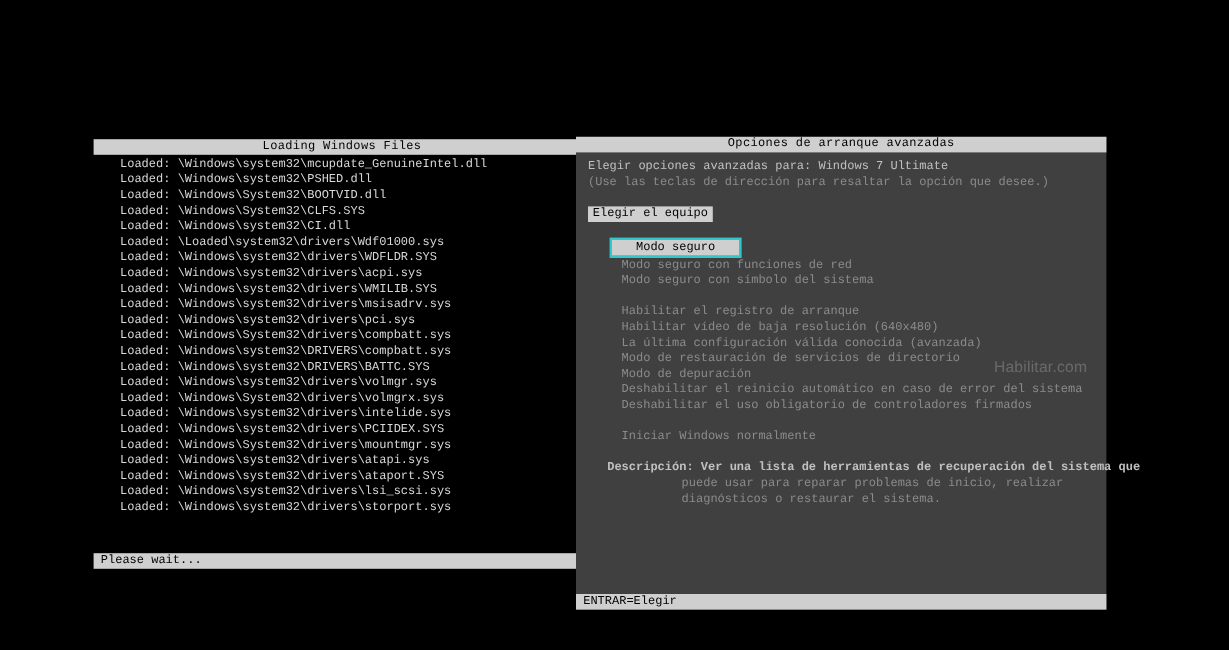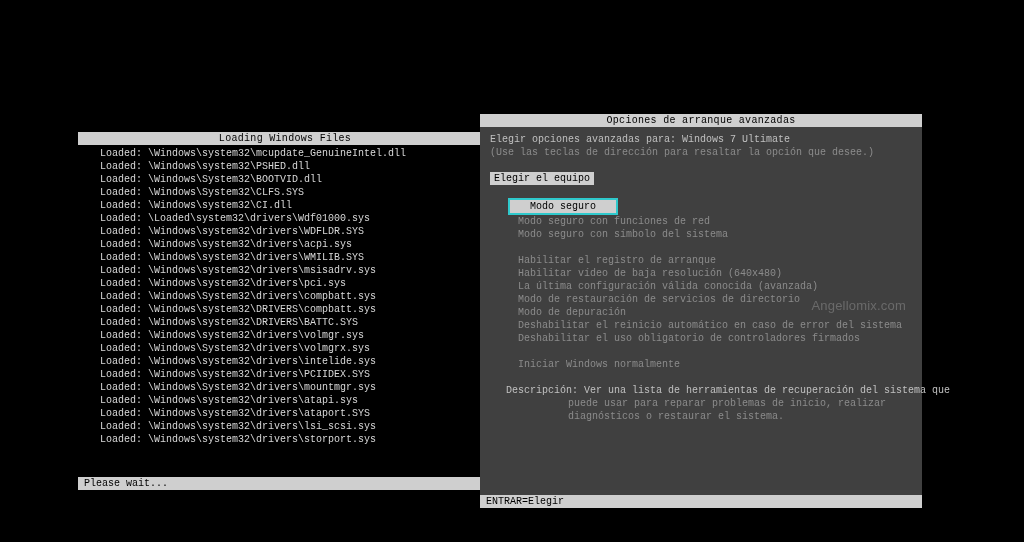--- a/index.html
+++ b/index.html
@@ -16,21 +16,21 @@
     position: relative;
     width: 1024px;
     height: 542px;
     background: #000;
   }
 
   
   .panel-left {
     position: absolute;
     left: 78px;
-    top: 132px;
+    top: 116px;
     width: 414px;
     height: 358px;
     background: #000;
   }
   .hdr-bar {
     background: #cfcfcf;
     color: #000;
     text-align: center;
     line-height: 13px;
     height: 13px;
@@ -96,21 +96,21 @@
   .selected-inner {
     background: #cfcfcf;
     color: #000;
     padding: 0 20px;
     line-height: 13px;
     display: inline-block;
   }
   .opt {
     padding-left: 28px;
   }
-  .desc-block { padding-left: 16px; }
+  .desc-block { padding-left: 16px; font-weight: bold; }
   .desc-line { padding-left: 78px; }
 
   .watermark {
     position: absolute;
     right: 118px;
     top: 298px;
     color: #6a6a6a;
     font-size: 13px;
     font-family: Arial, Helvetica, sans-serif;
     letter-spacing: 0.2px;
@@ -209,15 +209,15 @@
         <span>Descripción:</span>
         <span class="dim">Ver una lista de herramientas de recuperación del sistema que</span>
       </div>
       <div class="rline dim desc-line">puede usar para reparar problemas de inicio, realizar</div>
       <div class="rline dim desc-line">diagnósticos o restaurar el sistema.</div>
     </div>
 
     <div class="bottom-bar">ENTRAR=Elegir</div>
   </div>
 
-  <div class="watermark">Angellomix.com</div>
+  <div class="watermark">Habilitar.com</div>
 
 </div>
 
 </body></html>

